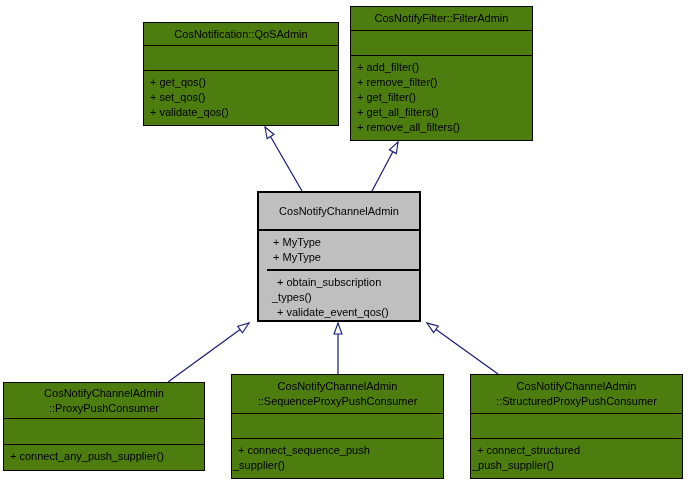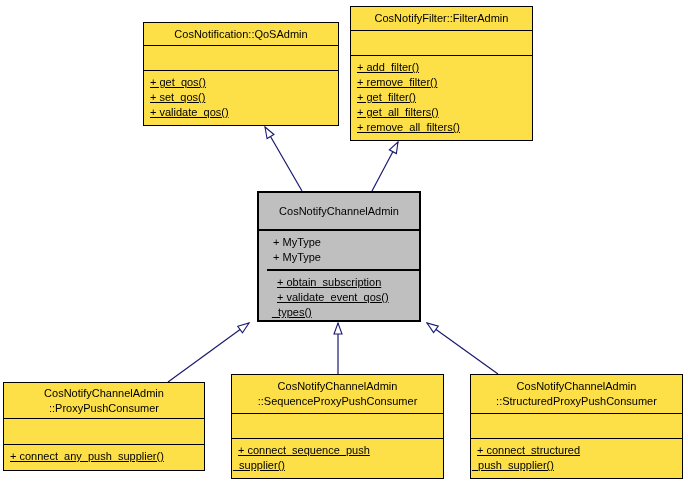--- a/index.html
+++ b/index.html
@@ -11,25 +11,25 @@
   html,body{margin:0;padding:0;background:var(--bg);}
   #canvas{
     position:relative;width:688px;height:485px;background:var(--bg);
     font-family:"Liberation Sans", sans-serif;font-size:11px;color:#000;
     overflow:hidden;
   }
   #edges{position:absolute;left:0;top:0;pointer-events:none;}
   .edge{stroke:var(--arrow);stroke-width:1.2;fill:none;}
   .ahead{fill:#ffffff;stroke:var(--arrow);stroke-width:1.1;}
   .box{
-    position:absolute;background:#fde047;border:1px solid var(--border);
+    position:absolute;background:#4d7c0f;border:1px solid var(--border);
     box-sizing:border-box;display:flex;flex-direction:column;
   }
   .sec{border-bottom:1px solid var(--border);box-sizing:border-box;flex:0 0 auto;}
-  .sec:last-child{border-bottom:none;flex:1 1 auto;text-decoration:underline;}
+  .sec:last-child{border-bottom:none;flex:1 1 auto;}
   .title{display:flex;flex-direction:column;justify-content:center;text-align:center;}
   .tline{height:15px;line-height:15px;white-space:nowrap;}
   .members{padding-top:4px;}
   .line{height:15px;line-height:15px;padding-left:6px;white-space:nowrap;}
   .line.cont{padding-left:1px;}
   
   #box-proxy{background:var(--hl);border-width:2px;}
   #box-proxy .sec{border-bottom-width:2px;}
   #box-proxy .sec:last-child{border-bottom:none;padding-left:12px;}
   
@@ -93,22 +93,22 @@
   <div class="box" id="box-proxy">
     <div class="sec s1 title">
       <div class="tline">CosNotifyChannelAdmin</div>
     </div>
     <div class="sec s2 members">
       <div class="line">+ MyType</div>
       <div class="line">+ MyType</div>
     </div>
     <div class="sec s3 members">
       <div class="line">+ obtain_subscription</div>
+      <div class="line cont">_types()</div>
       <div class="line">+ validate_event_qos()</div>
-      <div class="line cont">_types()</div>
     </div>
   </div>
 
   <div class="box" id="box-push">
     <div class="sec s1 title">
       <div class="tline">CosNotifyChannelAdmin</div>
       <div class="tline">::ProxyPushConsumer</div>
     </div>
     <div class="sec s2 members"></div>
     <div class="sec s3 members">

